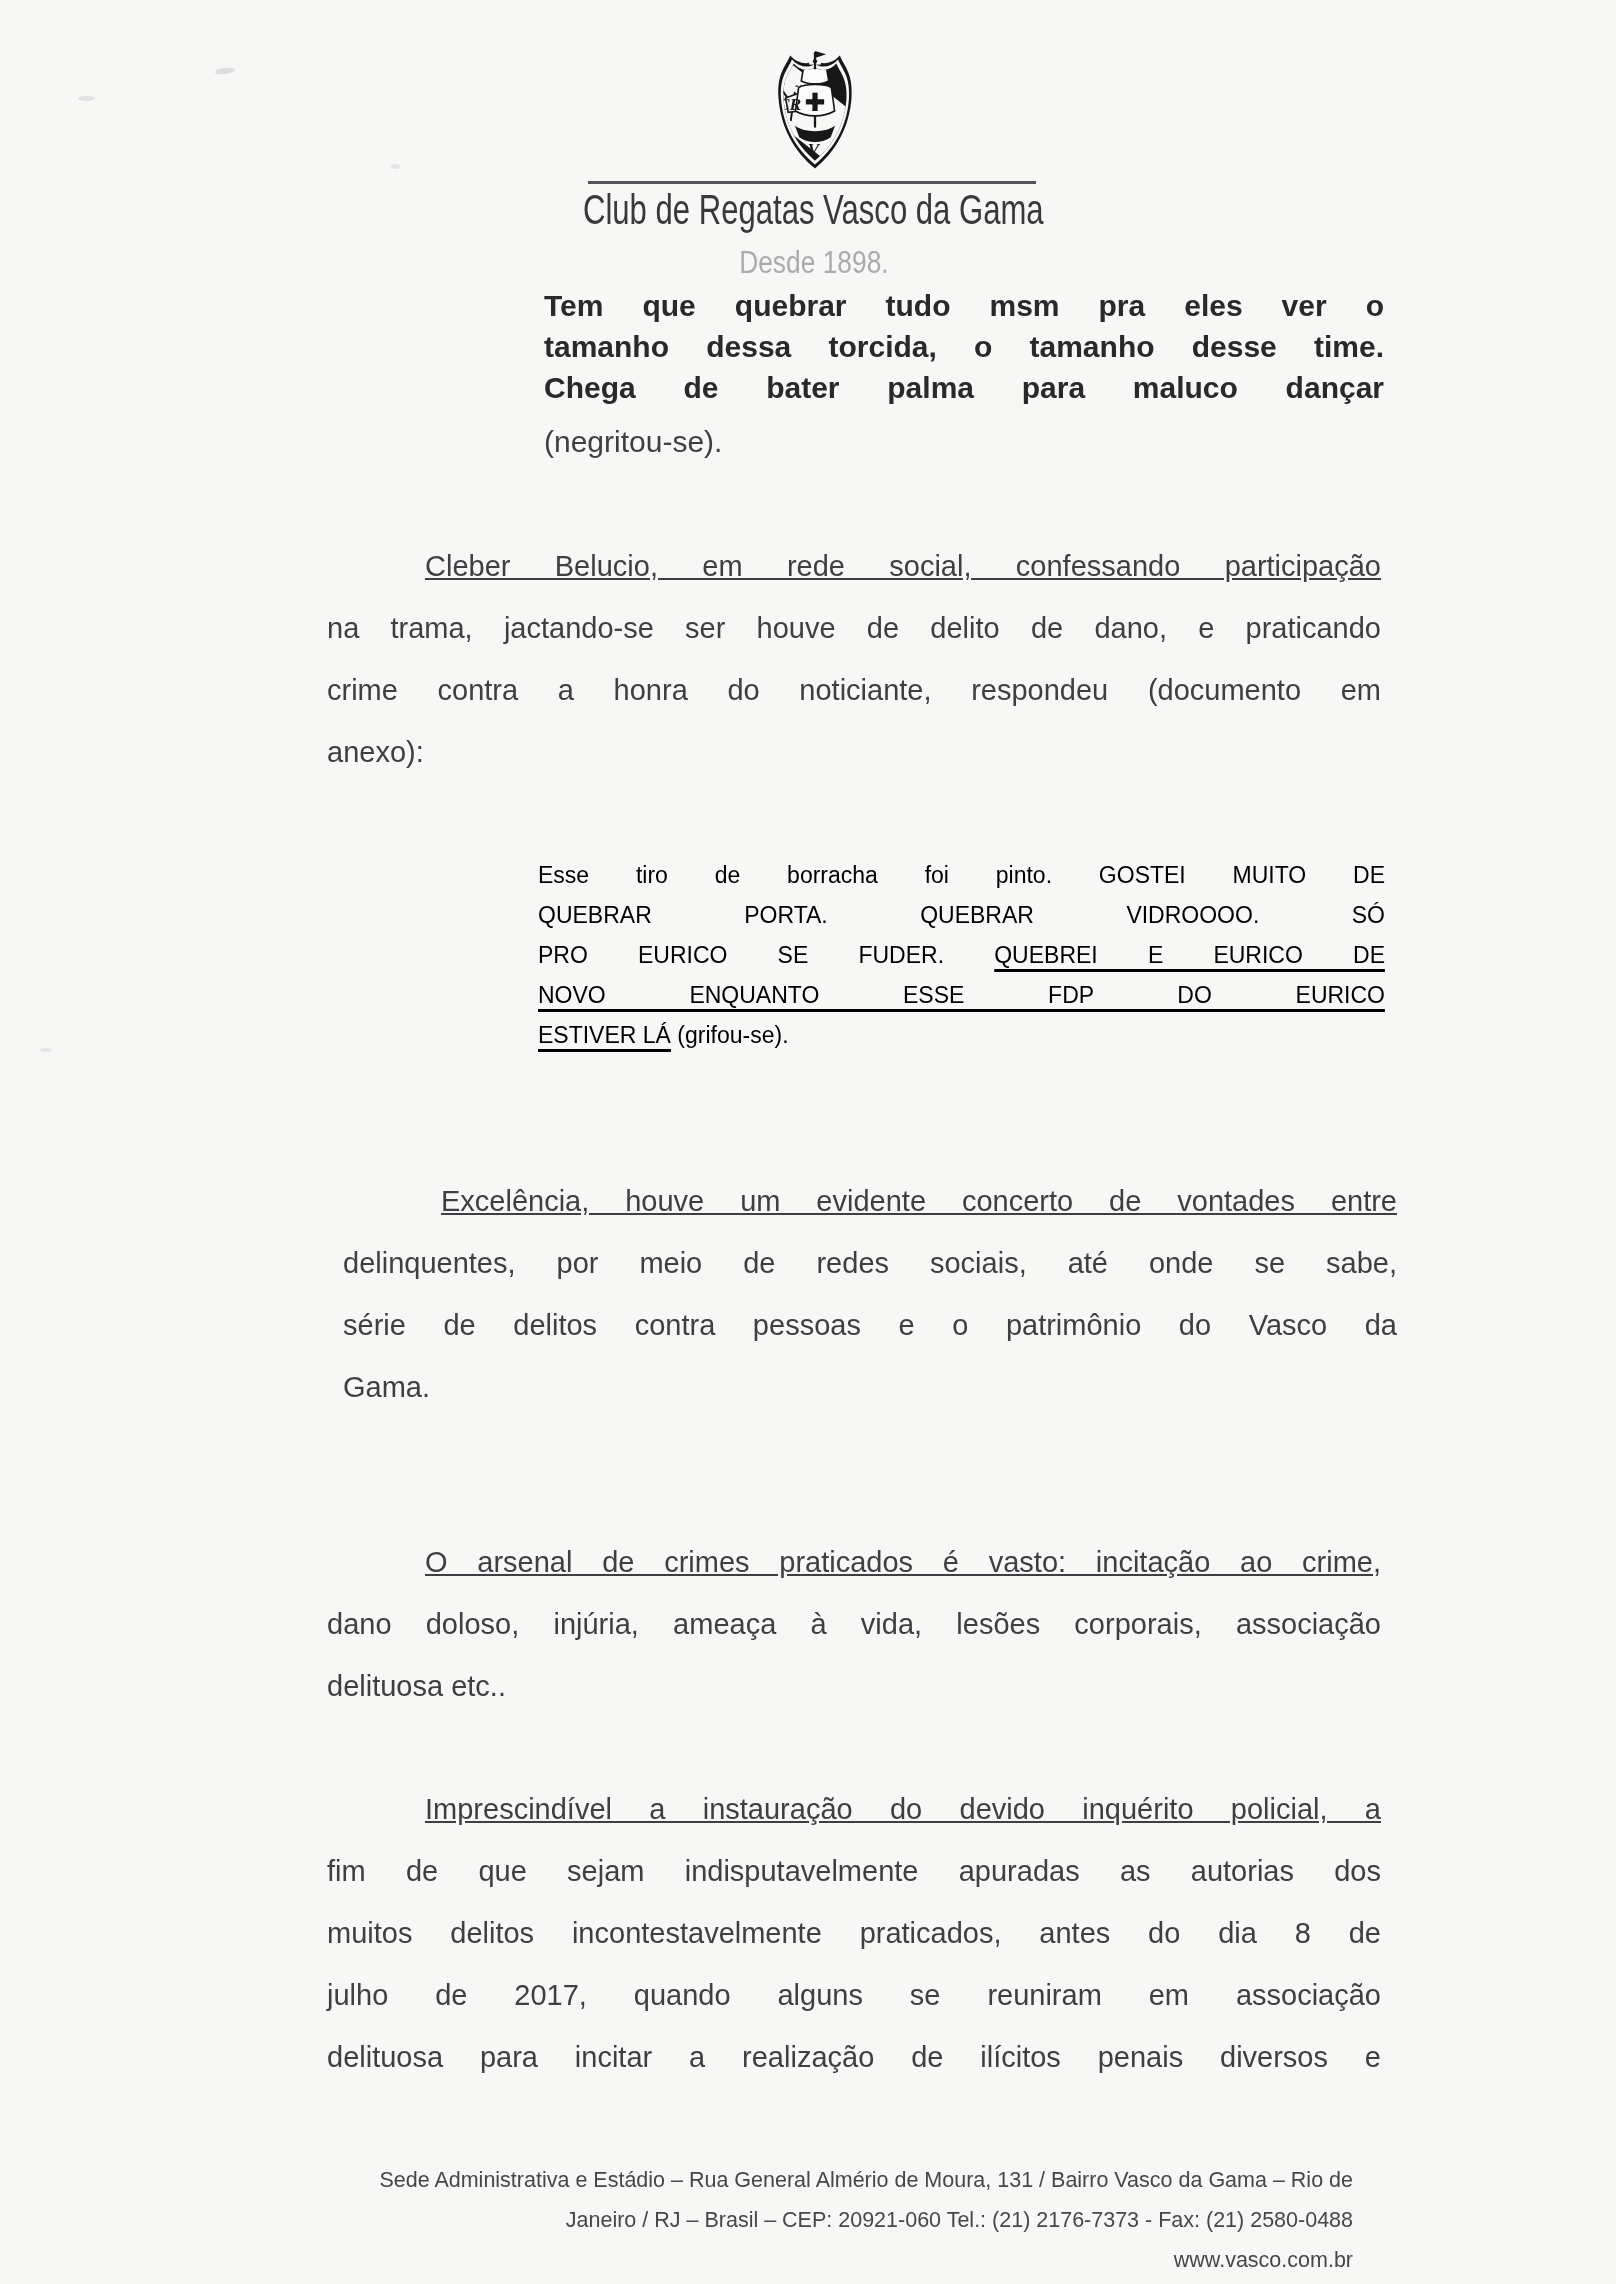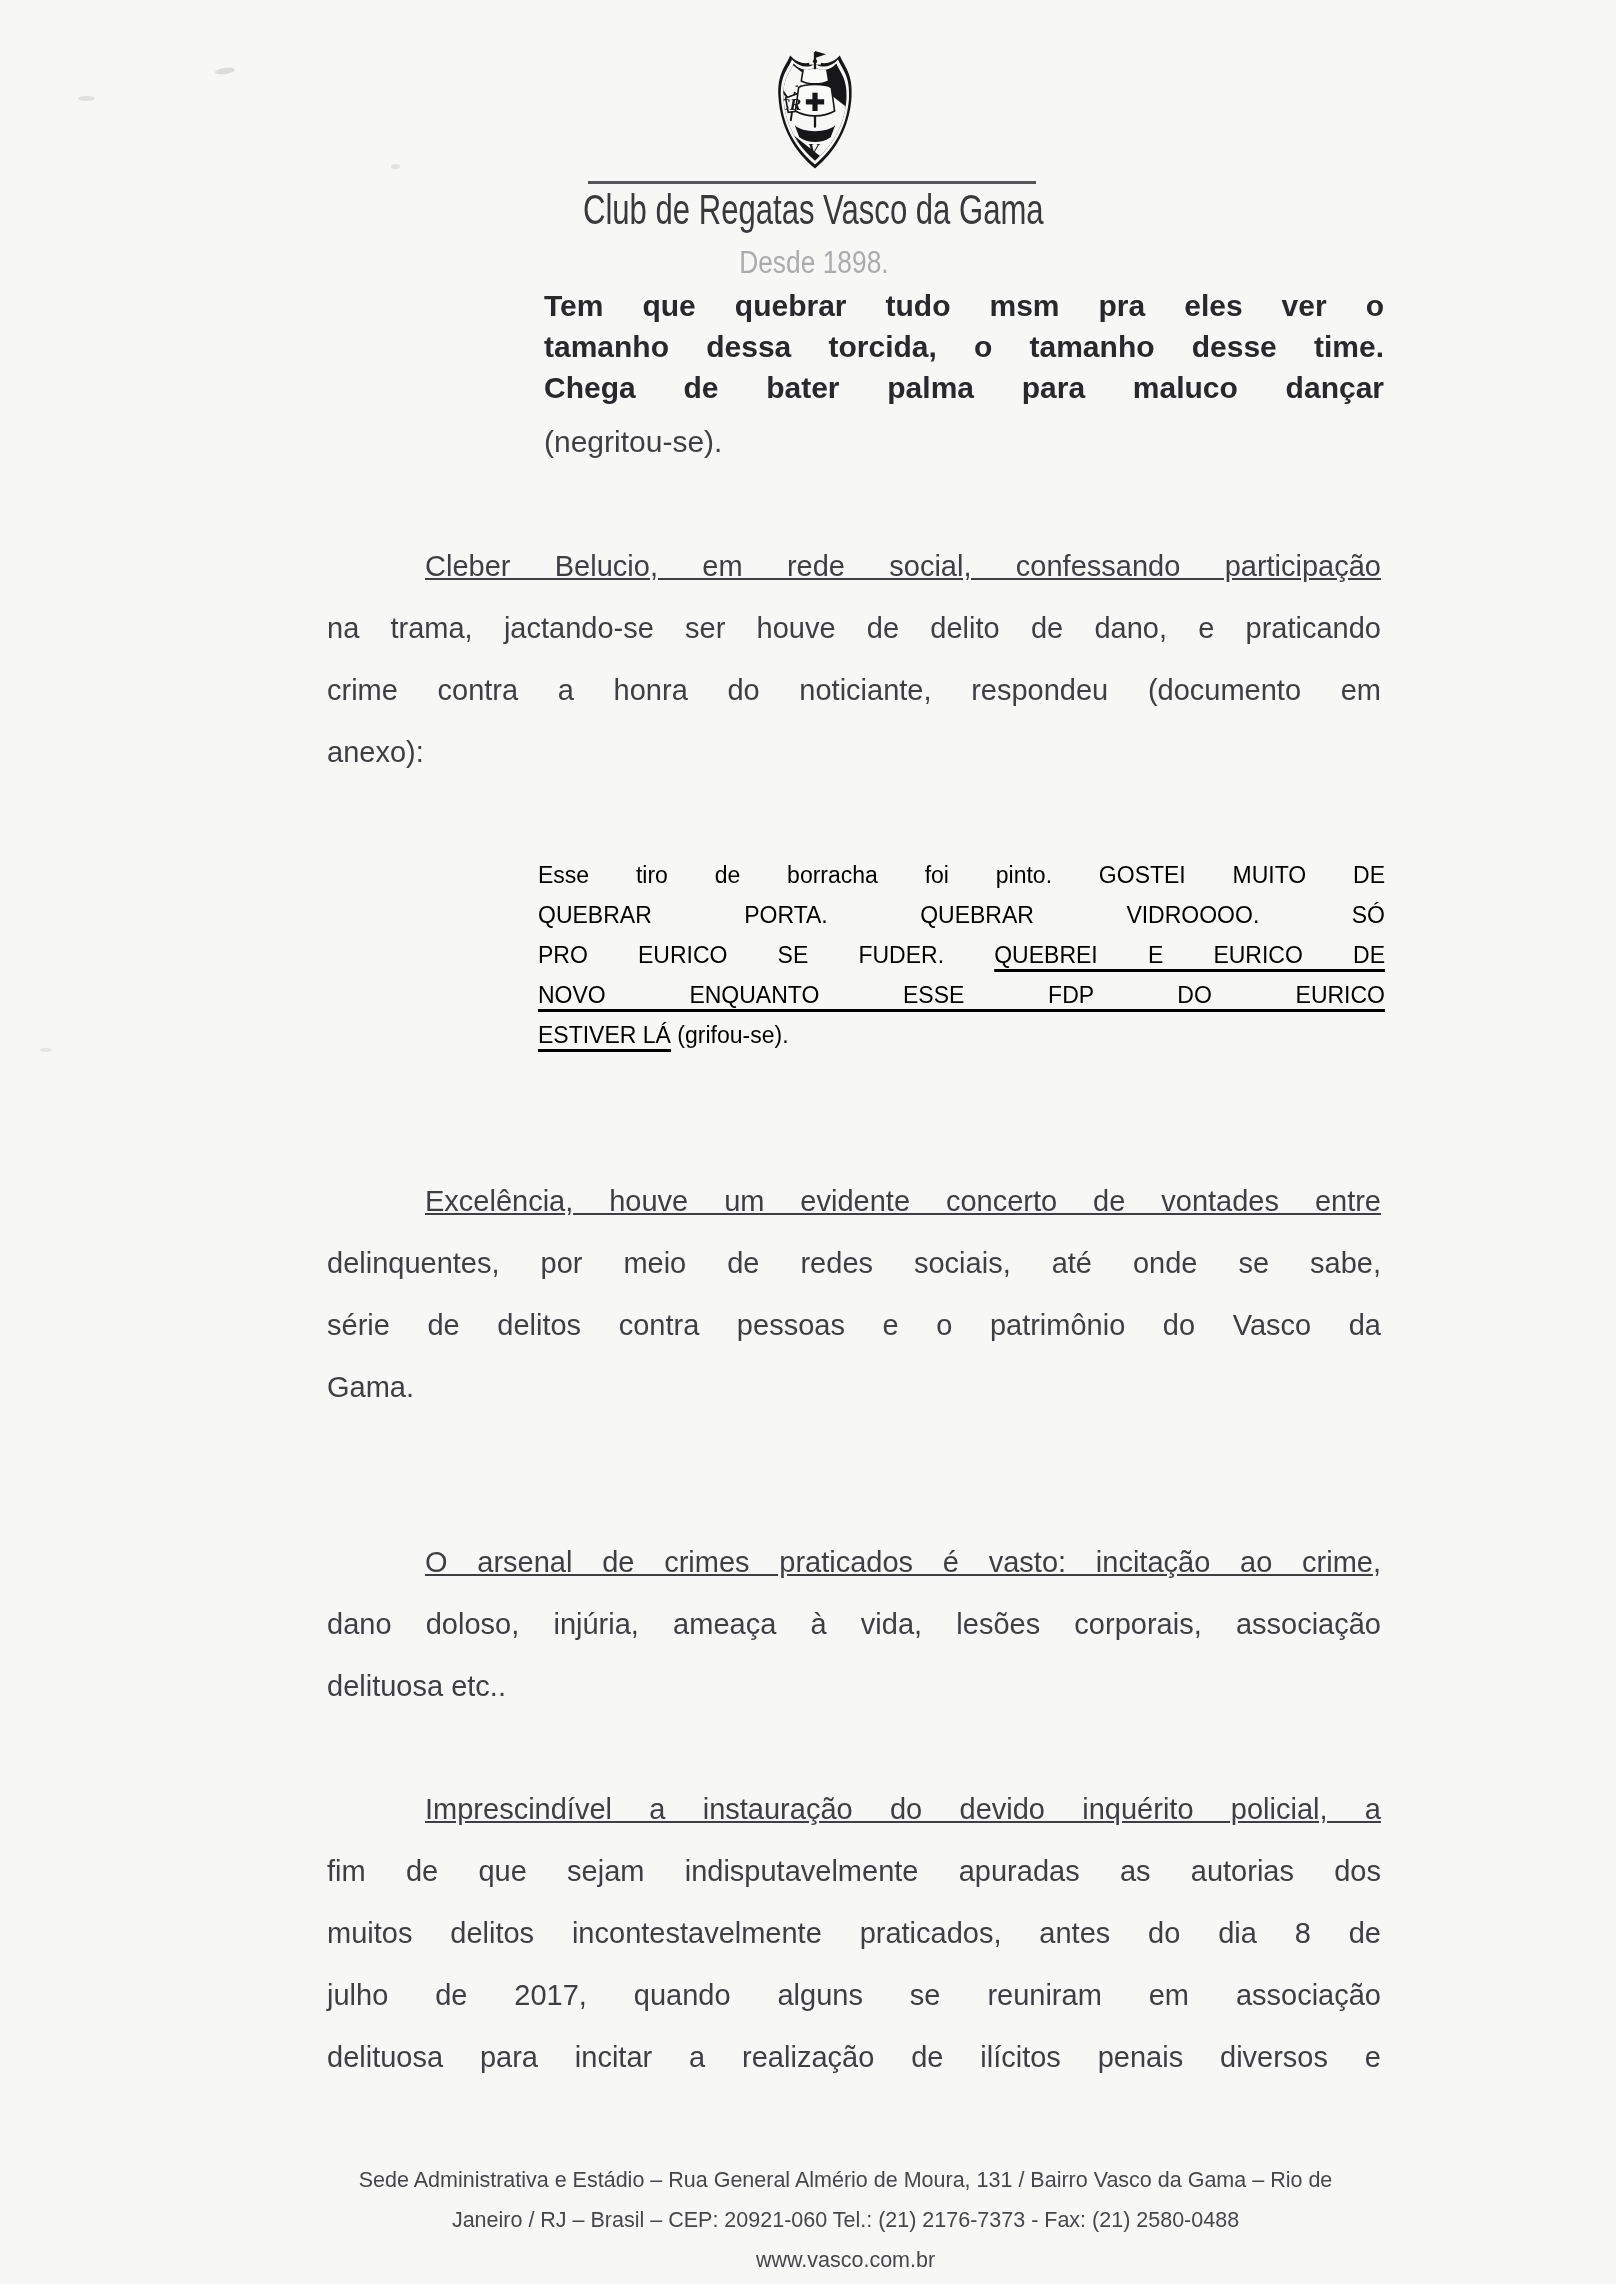--- a/index.html
+++ b/index.html
@@ -23,21 +23,21 @@
   .block.indent > div:first-child{text-indent:98px;text-decoration:underline;}
 
   .boldblk{font-weight:bold;font-size:30px;line-height:41px;color:#28282d;}
   .boldblk .ann{font-weight:normal;color:#3e3e44;}
 
   .quoteblk{font-size:23px;line-height:40px;color:#000000;}
 
   .u{text-decoration:underline;text-decoration-thickness:2.6px;text-underline-offset:5.9px;}
 
   
-  .footer{position:absolute;left:338px;top:2160px;width:1015px;text-align:center;
+  .footer{position:absolute;left:338px;top:2160px;width:1015px;text-align:right;
           font-size:21.5px;line-height:40px;color:#46464c;}
 
   
   .smudge{position:absolute;border-radius:50%;background:#bdbdc1;}
 </style>
 </head>
 <body>
 
 <div class="page">
 
@@ -108,21 +108,21 @@
     </div>
 
   <div class="block quoteblk" style="left:538px;top:855px;width:847px;">
     <div>Esse tiro de borracha foi pinto. GOSTEI MUITO DE</div>
     <div>QUEBRAR PORTA. QUEBRAR VIDROOOO. SÓ</div>
     <div><span>PRO EURICO SE FUDER. </span><span class="u">QUEBREI E EURICO DE</span></div>
     <div><span class="u">NOVO ENQUANTO ESSE FDP DO EURICO</span></div>
     <div style="text-align-last:left;"><span class="u">ESTIVER LÁ</span><span> (grifou-se).</span></div>
   </div>
 
-  <div class="block last-left indent" style="left:327px;top:1170px;width:1054px;">
+  <div class="block last-left indent" style="left:343px;top:1170px;width:1054px;">
       <div>Excelência, houve um evidente concerto de vontades entre</div>
       <div>delinquentes, por meio de redes sociais, até onde se sabe,</div>
       <div>série de delitos contra pessoas e o patrimônio do Vasco da</div>
       <div>Gama.</div>
     </div>
 
   <div class="block last-left indent" style="left:327px;top:1531px;width:1054px;">
       <div>O arsenal de crimes praticados é vasto: incitação ao crime,</div>
       <div>dano doloso, injúria, ameaça à vida, lesões corporais, associação</div>
       <div>delituosa etc..</div>

